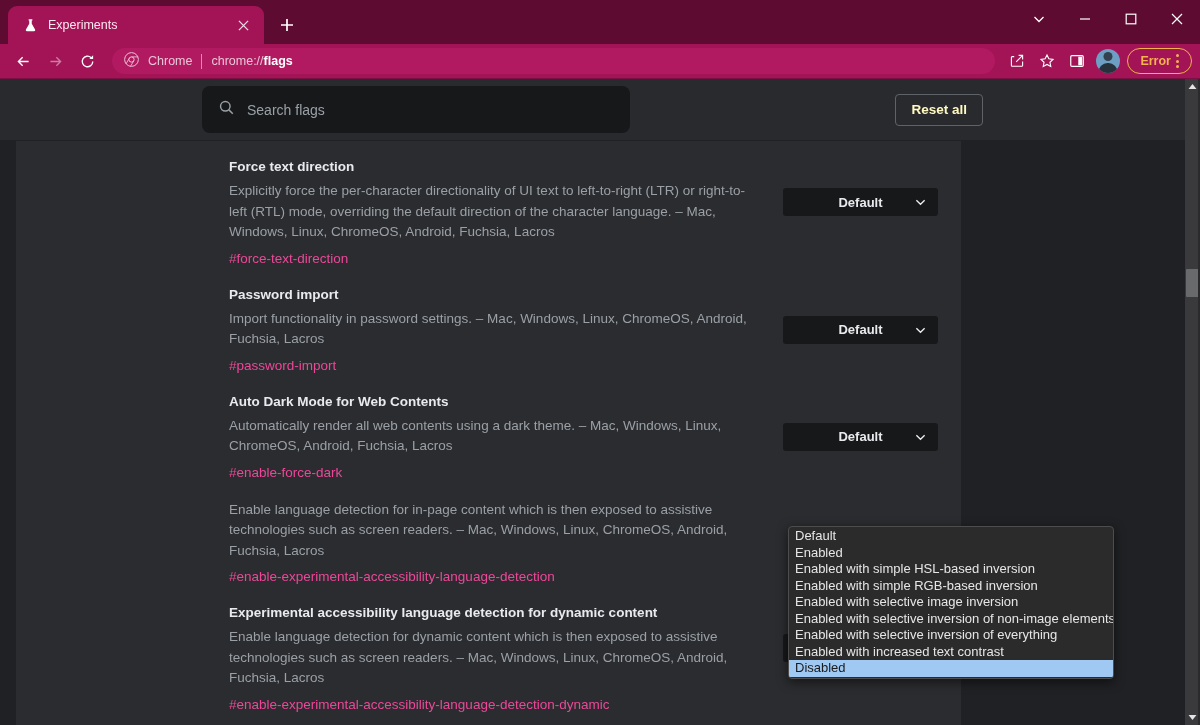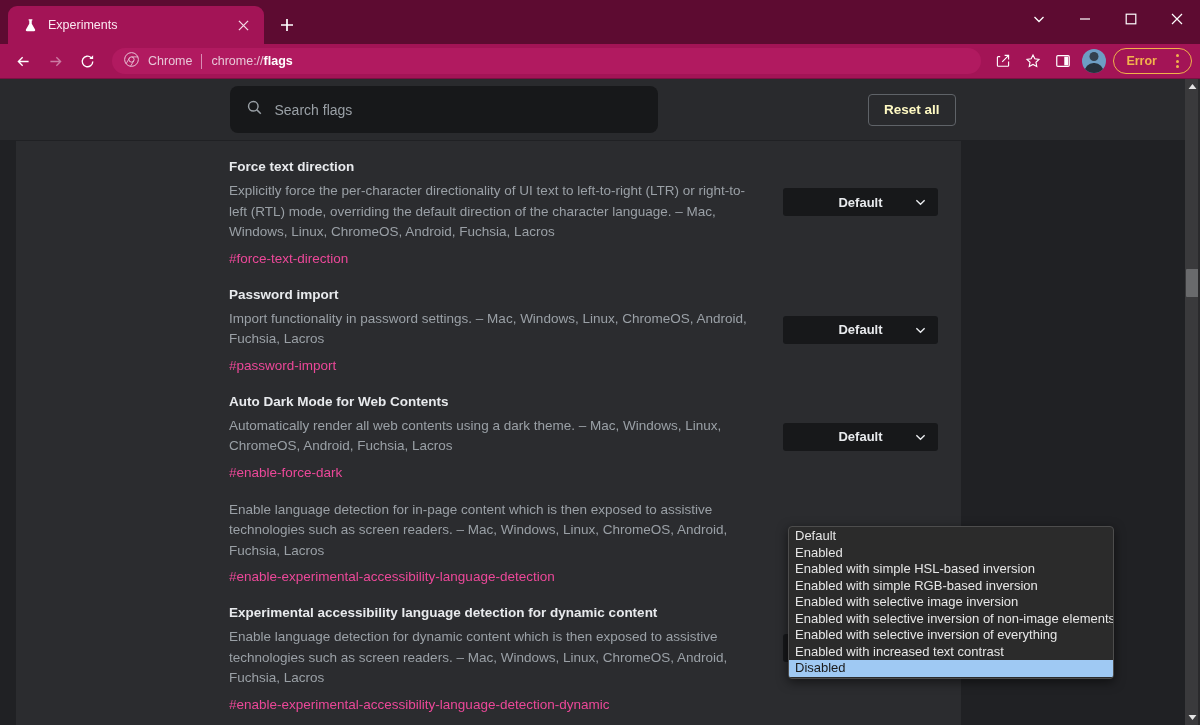--- a/index.html
+++ b/index.html
@@ -145,21 +145,21 @@
     transform: translateX(-50%);
     width: 9px; height: 9px;
     border-radius: 50%;
     background: #33414e;
   }
   .error-pill {
     height: 26px;
     border: 1px solid #f0b24a;
     border-radius: 13px;
     display: flex; align-items: center;
-    gap: 15px;
+    gap: 1px;
     padding: 0 8px 0 12px;
     flex: 0 0 auto;
     margin-left: 2px;
   }
   .error-label {
     font-size: 12.5px;
     color: #f2b34c;
     font-weight: 700;
   }
   .kebab {
@@ -191,21 +191,21 @@
 
   .flags-header {
     height: 61px;
     background: #292a2d;
     display: flex;
     align-items: center;
     justify-content: center;
     position: relative;
   }
   .header-inner {
-    width: 726px;
+    width: 781px;
     display: flex;
     align-items: center;
     gap: 0;
     justify-content: space-between;
   }
   .search-box {
     width: 428px;
     height: 47px;
     background: #17181a;
     border-radius: 8px;

